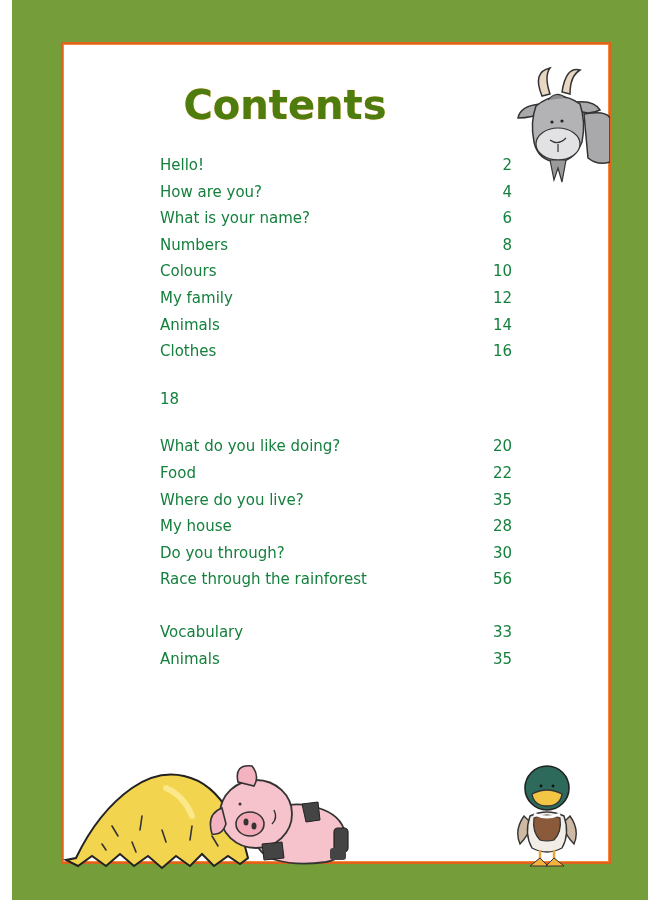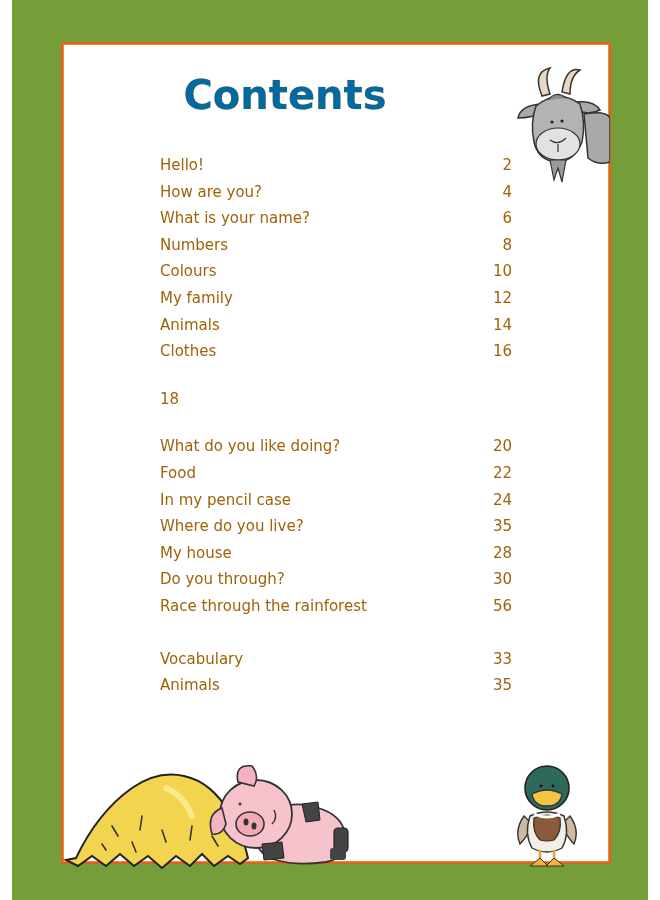--- a/index.html
+++ b/index.html
@@ -11,30 +11,30 @@
     .green-panel {
       position: absolute; left: 12px; top: 0; width: 636px; height: 900px;
       background: #759e3a;
     }
     .page-box {
       position: absolute; left: 61px; top: 42px; width: 546px; height: 818px;
       background: #ffffff; border: 2px solid #e0621d;
       box-shadow: inset 0 0 0 1px #f08a3a;
     }
     .title {
-      position: absolute; left: 0; width: 444px; top: 28px;
+      position: absolute; left: 0; width: 444px; top: 38px;
       text-align: center;
       font-family: "DejaVu Sans", sans-serif; font-weight: bold;
-      font-size: 40px; color: #0369a1; letter-spacing: 0px;
+      font-size: 40px; color: #4d7c0f; letter-spacing: 0px;
       text-shadow: 0 0 1px #e88b10;
     }
     .toc { position: absolute; left: 97px; top: 112px; width: 352px; }
     .toc-row {
       display: flex; justify-content: space-between; align-items: baseline;
-      height: 26.6px; font-size: 15px; color: #a16207;
+      height: 26.6px; font-size: 15px; color: #15803d;
       font-family: "DejaVu Sans", sans-serif; font-weight: normal;
     }
     .toc-row .page { text-align: right; }
     .gap-small { height: 21px; }
     .gap-large { height: 26px; }
     .illustration { position: absolute; }
   </style>
 </head>
 <body>
 
@@ -86,24 +86,20 @@
 
     <div class="gap-small"></div>
 
     <div class="toc-row">
         <span>What do you like doing?</span>
         <span class="page">20</span>
       </div>
     <div class="toc-row">
         <span>Food</span>
         <span class="page">22</span>
-      </div>
-    <div class="toc-row">
-        <span>In my pencil case</span>
-        <span class="page">24</span>
       </div>
     <div class="toc-row">
         <span>Where do you live?</span>
         <span class="page">35</span>
       </div>
     <div class="toc-row">
         <span>My house</span>
         <span class="page">28</span>
       </div>
     <div class="toc-row">

